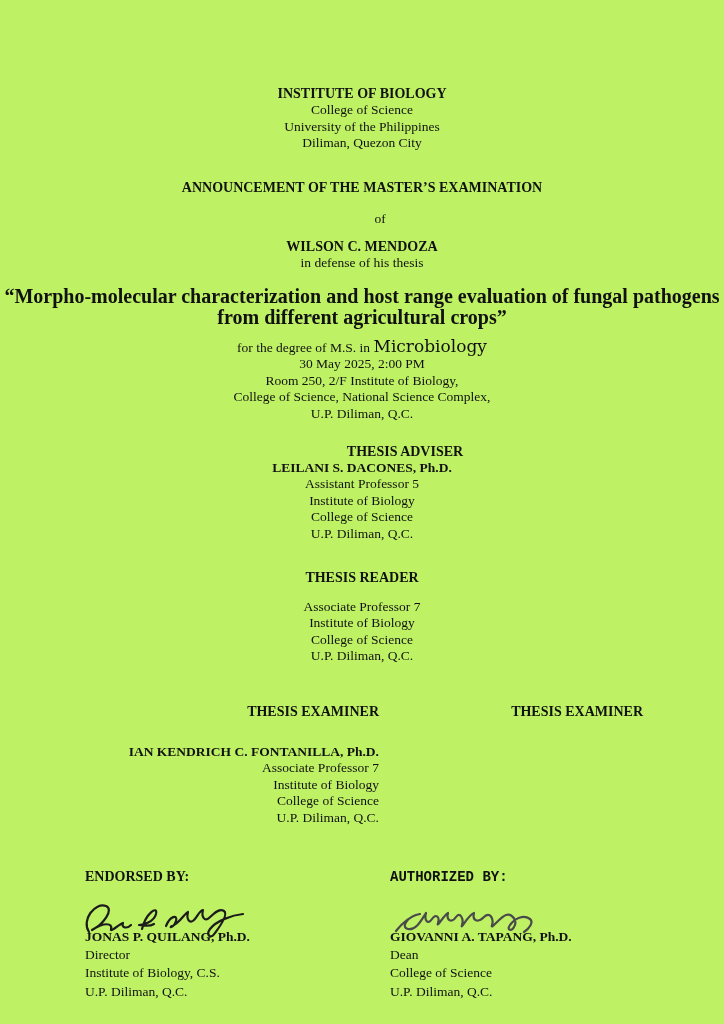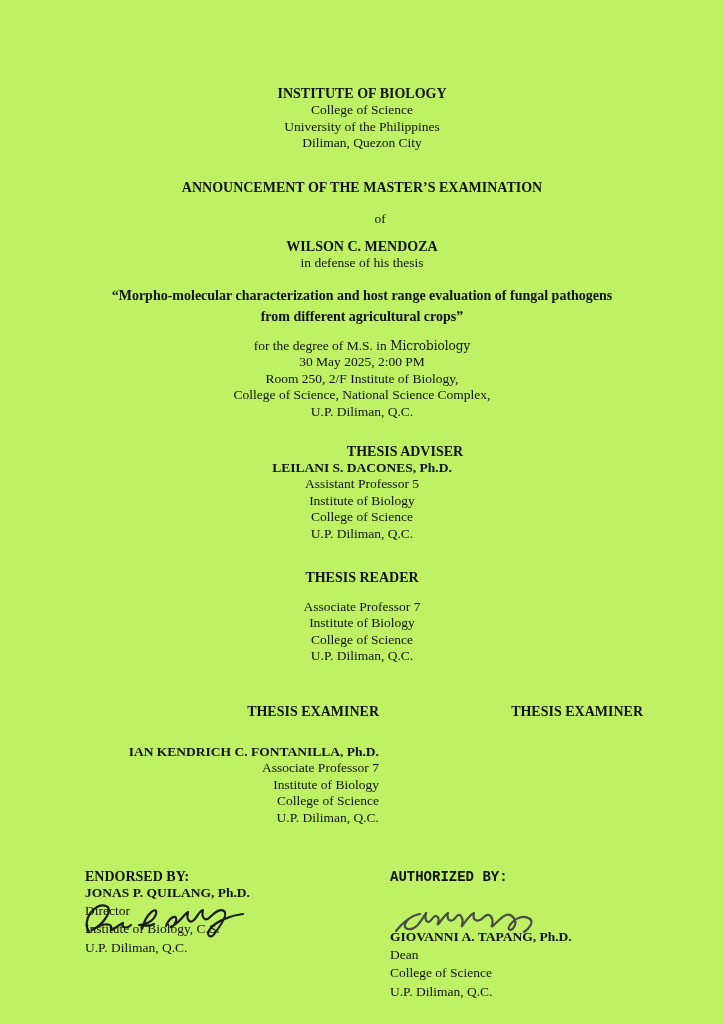--- a/index.html
+++ b/index.html
@@ -19,29 +19,29 @@
     overflow: hidden;
   }
   .abs { position: absolute; }
   .center { left: 0; width: 724px; text-align: center; }
   .heading {
     font-weight: bold;
     font-size: 14px;
   }
   .thesis-title {
     font-weight: bold;
-    font-size: 14px;
+    font-size: 20px;
     line-height: 20.5px;
   }
   .name-line {
     font-weight: bold;
   }
   .alt-font {
     font-family: "DejaVu Serif", serif;
-    font-size: 12px;
+    font-size: 17px;
   }
   .col-center { text-align: right; }
   .sig-block { line-height: 18.2px; }
   .sig-svg { position: absolute; }
 </style>
 </head>
 <body>
 
 <div class="page">
 
@@ -112,21 +112,21 @@
       <path d="M84,28 C88,18 96,16 94,23 C92,30 86,30 90,28 C98,25 102,16 106,14 C104,22 108,26 112,22 C116,18 117,13 121,12 C119,19 123,24 127,20 C133,14 138,10 142,13 C146,16 139,27 133,35 C129,41 123,38 128,31 C134,23 150,17 161,16"></path>
     </g>
   </svg>
 
   <svg class="sig-svg" style="left:392px; top:901px;" width="150" height="38" viewBox="0 0 150 38">
     <g fill="none" stroke="#4a4a4a" stroke-width="2.2" stroke-linecap="round" stroke-linejoin="round">
       <path d="M4,30 C10,22 20,14 28,13 C16,15 8,26 16,28 C24,30 30,18 34,12 C32,20 36,24 40,18 C44,12 48,16 46,22 C44,28 52,14 56,12 C54,20 60,22 64,16 C68,10 72,18 70,24 C68,30 76,14 82,12 C80,20 86,22 92,16 C98,10 102,18 100,24 C98,30 108,16 114,14 C120,12 126,20 122,26 C120,30 114,30 118,24 C124,16 132,14 138,18 C142,21 137,28 132,31"></path>
     </g>
   </svg>
 
-  <div class="abs sig-block" style="top:884px; left:85px;">
+  <div class="abs sig-block" style="top:928px; left:85px;">
     <div class="name-line">JONAS P. QUILANG, Ph.D.</div>
     <div>Director</div>
     <div>Institute of Biology, C.S.</div>
     <div>U.P. Diliman, Q.C.</div>
   </div>
   <div class="abs sig-block" style="top:928px; left:390px;">
     <div class="name-line">GIOVANNI A. TAPANG, Ph.D.</div>
     <div>Dean</div>
     <div>College of Science</div>
     <div>U.P. Diliman, Q.C.</div>

